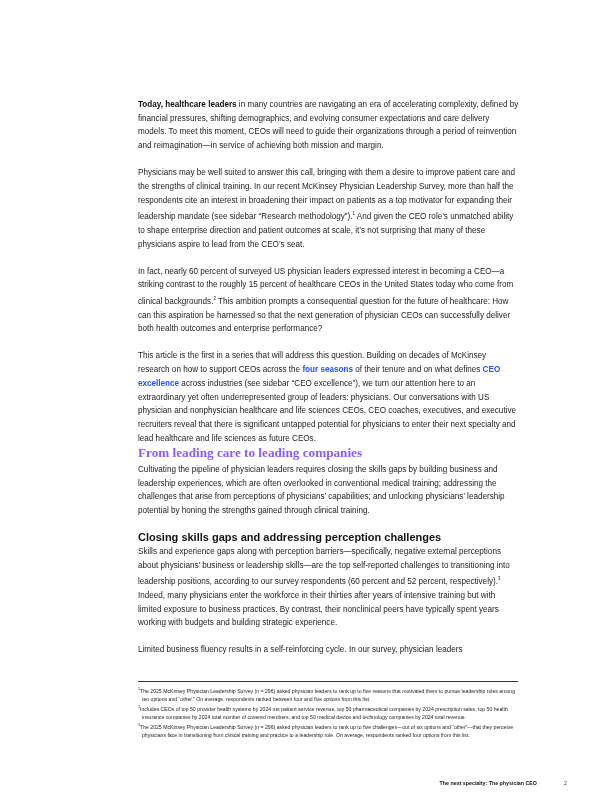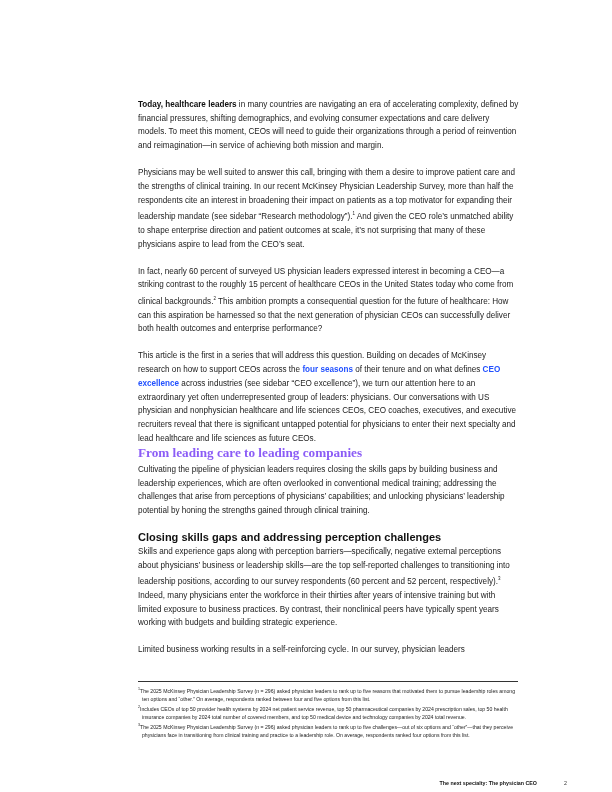--- a/index.html
+++ b/index.html
@@ -35,21 +35,21 @@
     <p><span>This article is the first in a series that will address this question. Building on decades of McKinsey research on how to support CEOs across the </span><a class="link">four seasons</a><span> of their tenure and on what defines </span><a class="link">CEO excellence</a><span> across industries (see sidebar “CEO excellence”), we turn our attention here to an extraordinary yet often underrepresented group of leaders: physicians. Our conversations with US physician and nonphysician healthcare and life sciences CEOs, CEO coaches, executives, and executive recruiters reveal that there is significant untapped potential for physicians to enter their next specialty and lead healthcare and life sciences as future CEOs.</span></p>
   </div>
 
   <div class="body-text" style="top: 433px;">
     <h2 class="h2">From leading care to leading companies</h2>
     <p style="margin-top: 2px;">Cultivating the pipeline of physician leaders requires closing the skills gaps by building business and leadership experiences, which are often overlooked in conventional medical training; addressing the challenges that arise from perceptions of physicians’ capabilities; and unlocking physicians’ leadership potential by honing the strengths gained through clinical training.</p>
 
     <div class="h3">Closing skills gaps and addressing perception challenges</div>
     <p><span>Skills and experience gaps along with perception barriers—specifically, negative external perceptions about physicians’ business or leadership skills—are the  top self-reported challenges to transitioning into leadership positions, according to our survey respondents (60 percent and 52 percent, respectively).</span><span class="sup">3</span><span> Indeed, many physicians enter the workforce in their thirties after years of intensive training but with limited exposure to business practices. By contrast, their nonclinical peers have typically spent years working with budgets and building strategic experience.</span></p>
 
-    <p>Limited business working results in a self-reinforcing cycle. In our survey, physician leaders</p>
+    <p>Limited business fluency results in a self-reinforcing cycle. In our survey, physician leaders</p>
   </div>
 
   <div class="rule"></div>
 
   <div class="footnotes">
     <p class="fn"><span class="mark">1</span><span>The 2025 McKinsey Physician Leadership Survey (n = 296) asked physician leaders to rank up to five reasons that motivated them to pursue leadership roles among ten options and “other.” On average, respondents ranked between four and five options from this list.</span></p>
     <p class="fn"><span class="mark">2</span><span>Includes CEOs of top 50 provider health systems by 2024 net patient service revenue, top 50 pharmaceutical companies by 2024 prescription sales, top 50 health insurance companies by 2024 total number of covered members, and top 50 medical device and technology companies by 2024 total revenue.</span></p>
     <p class="fn"><span class="mark">3</span><span>The 2025 McKinsey Physician Leadership Survey (n = 296) asked physician leaders to rank up to five challenges—out of six options and “other”—that they perceive physicians face in transitioning from clinical training and practice to a leadership role. On average, respondents ranked four options from this list.</span></p>
   </div>
 

